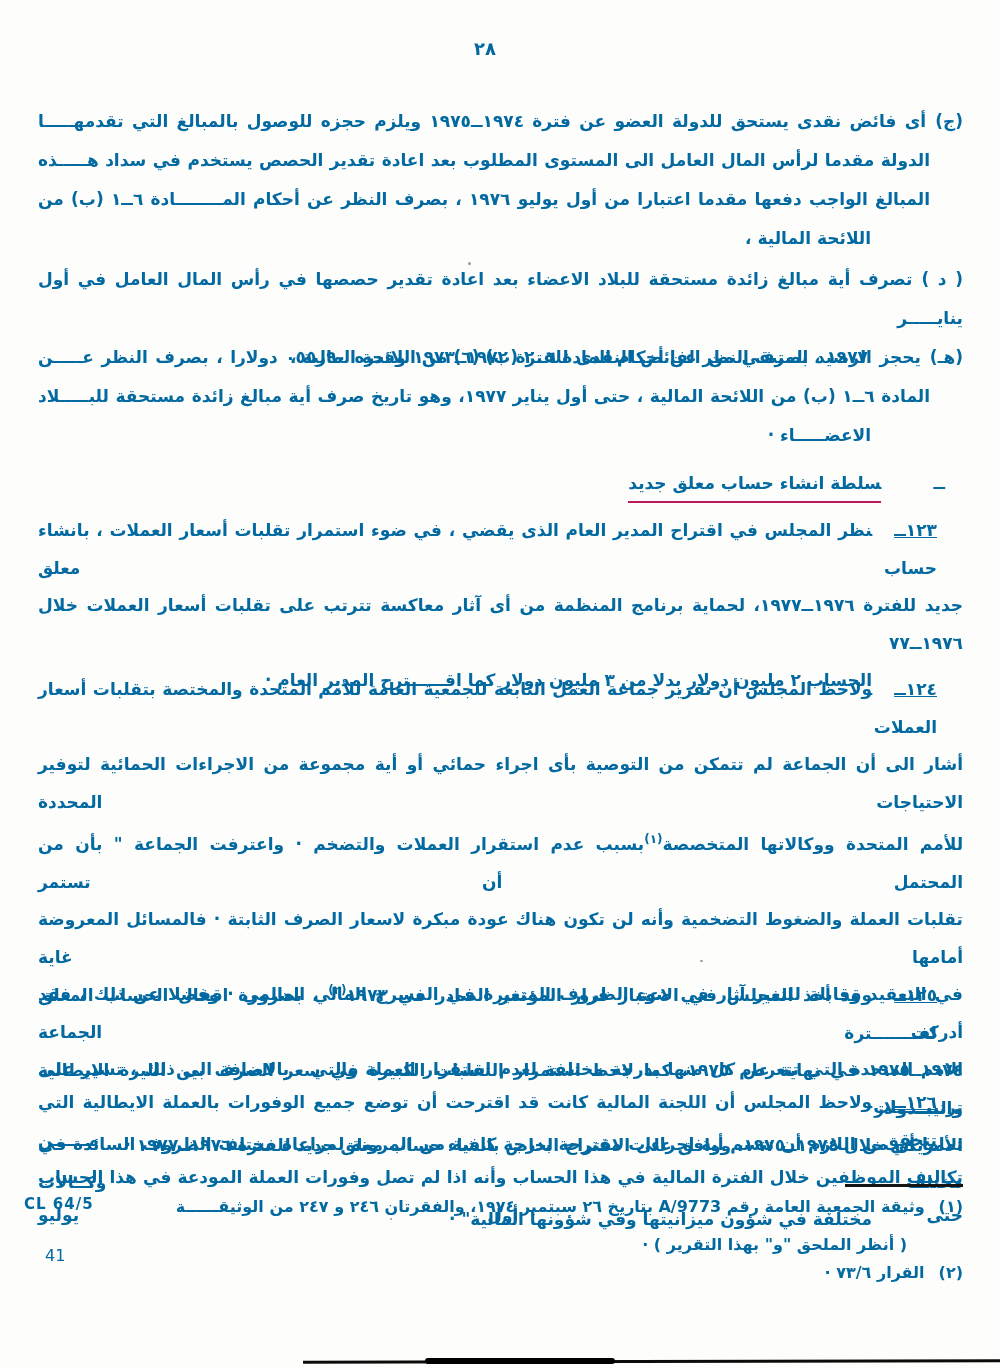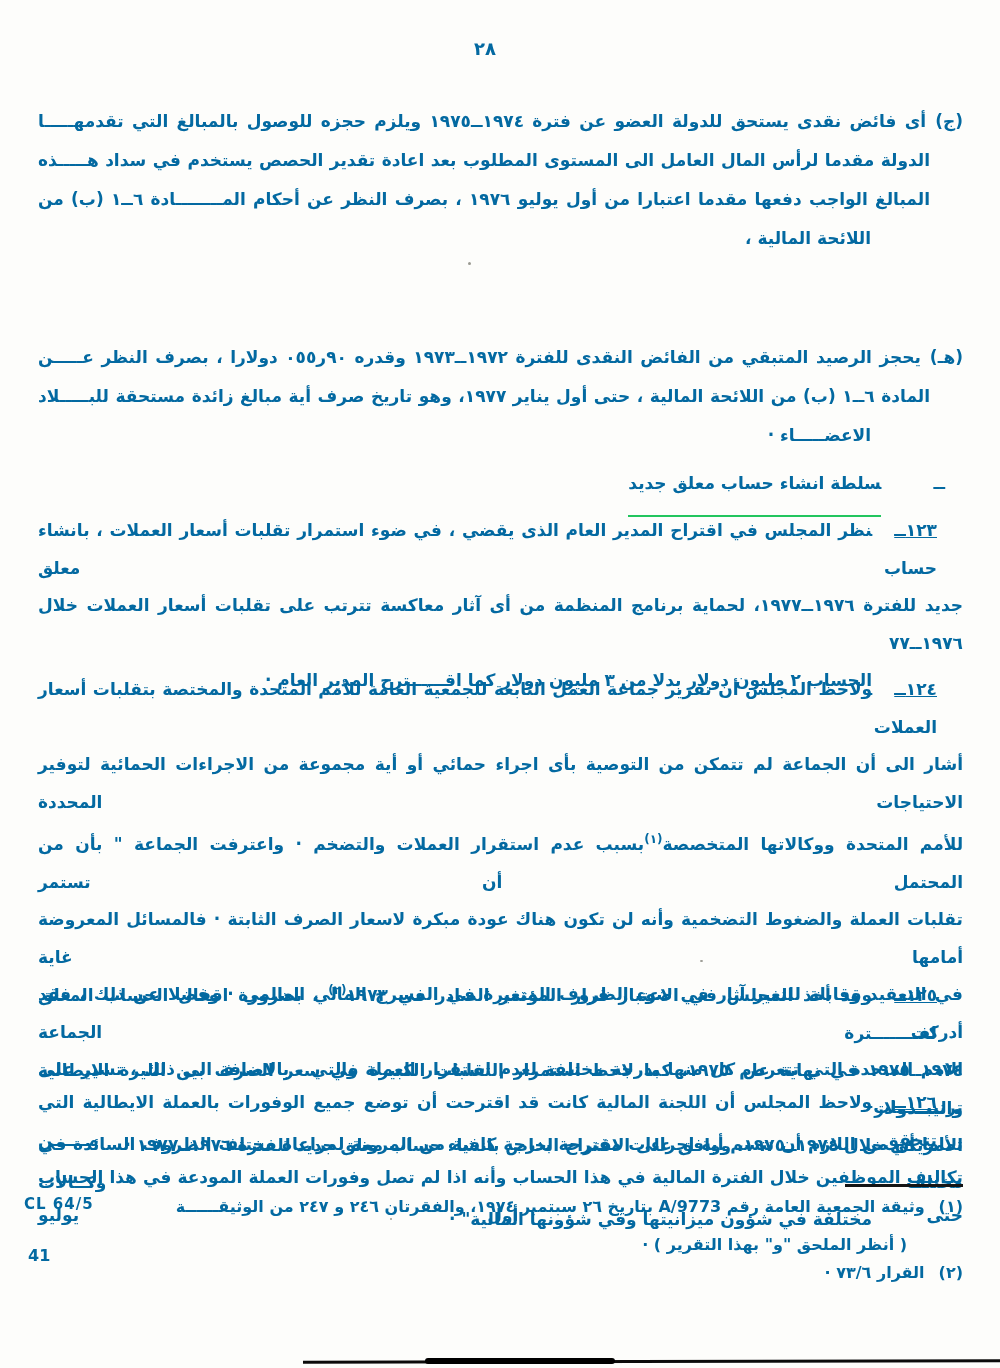--- a/index.html
+++ b/index.html
@@ -23,48 +23,52 @@
   .ind91 { padding-right:91px; }
   .ind92 { padding-right:92px; }
   .ind95 { padding-right:95px; }
   .pfirst { padding-right:26px; }
   .ilabel { margin-left:9px; }
   .pnum { margin-left:22px; white-space:nowrap;text-decoration:underline; }
   .sup { font-size:12px; vertical-align:7px; letter-spacing:0; }
   .heading { position:absolute; right:37px; top:468px; padding-right:18px;
     font-size:17px; font-weight:700; line-height:30px; }
   .h-marker { margin-left:52px; }
-  .h-title { border-bottom:2px solid #22c55e; padding-bottom:22px; }
+  .h-title { border-bottom:2px solid #be185d; padding-bottom:8px; }
   .fn-rule { position:absolute; right:37px; top:1184px; width:118px; height:3px; background:#151515; }
   .footnote .line { font-size:16px; line-height:38px; }
   .fn-marker { margin-left:14px; }
   .margin-ref { position:absolute; left:24px; top:1195px; direction:ltr;
     font-size:15px; font-weight:700; letter-spacing:1px; }
-  .sheet-number { position:absolute; left:28px; top:1246px; direction:ltr;
-    font-size:16px; font-weight:700; }
+  .sheet-number { position:absolute; left:45px; top:1246px; direction:ltr;
+    font-size:16px; font-weight:400; }
   .scan-line { position:absolute; left:303px; bottom:5px; width:697px; height:3px;
     background:#0b0b0b; transform:rotate(-0.12deg); }
   .scan-blob { position:absolute; left:425px; bottom:4px; width:190px; height:6px;
     border-radius:3px; background:#000; }
   .speck { position:absolute; background:#9a9a92; border-radius:50%; }
 </style>
 </head>
 <body>
 
 <div class="page">
 
   <div class="page-number">٢٨</div>
 
   <div class="abs" style="top:102px">
     <div class="line full"><span class="ilabel">(ج)</span><span>أى فائض نقدى يستحق للدولة العضو عن فترة ١٩٧٤ــ١٩٧٥ ويلزم حجزه للوصول بالمبالغ التي تقدمهـــــا</span></div>
     <div class="line full ind33">الدولة مقدما لرأس المال العامل الى المستوى المطلوب بعد اعادة تقدير الحصص يستخدم في سداد هـــــذه</div>
     <div class="line full ind33">المبالغ الواجب دفعها مقدما اعتبارا من أول يوليو ١٩٧٦ ، بصرف النظر عن أحكام المــــــــادة ٦ــ١ (ب) من</div>
     <div class="line end ind92">اللائحة المالية ،</div>
   </div>
 
+  <div class="abs" style="top:260px">
+    <div class="line full"><span class="ilabel">( د )</span><span>تصرف أية مبالغ زائدة مستحقة للبلاد الاعضاء بعد اعادة تقدير حصصها في رأس المال العامل في أول ينايـــــر</span></div>
+    <div class="line end ind95">١٩٧٧ ، بصرف النظر عن أحكام المادة ٦ــ٢ (ب) (٦) من اللائحة المالية ،</div>
+  </div>
 
   <div class="abs" style="top:338px">
     <div class="line full"><span class="ilabel">(هـ)</span><span>يحجز الرصيد المتبقي من الفائض النقدى للفترة ١٩٧٢ــ١٩٧٣ وقدره ٩٠ر٠٥٥ دولارا ، بصرف النظر عـــــن</span></div>
     <div class="line full ind33">المادة ٦ــ١ (ب) من اللائحة المالية ، حتى أول يناير ١٩٧٧، وهو تاريخ صرف أية مبالغ زائدة مستحقة للبـــــلاد</div>
     <div class="line end ind92">الاعضـــــاء ·</div>
   </div>
 
   <div class="heading">
     <span class="h-marker">ــ</span><span class="h-title">سلطة انشاء حساب معلق جديد</span>
   </div>

